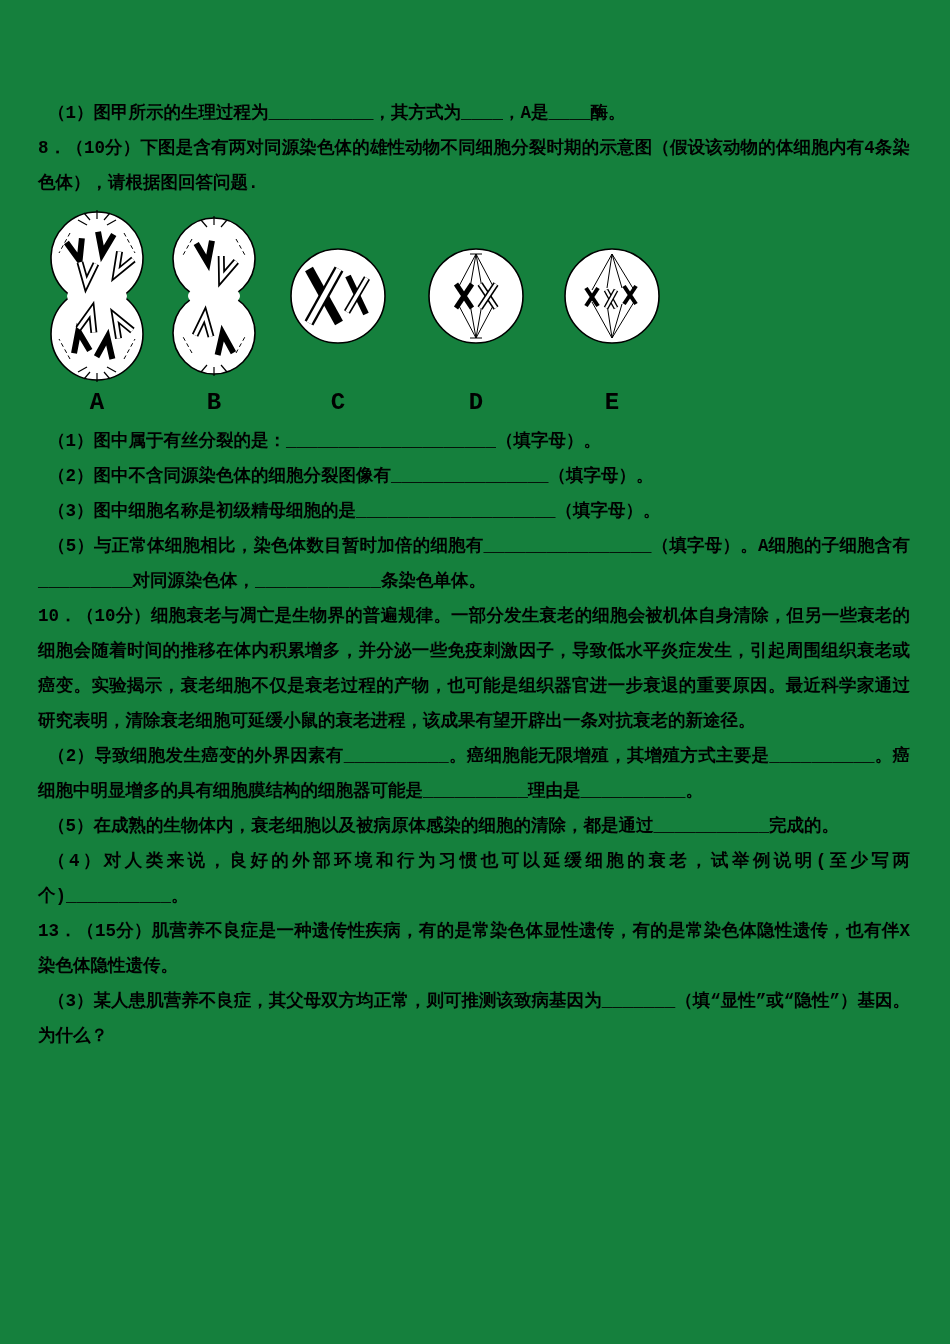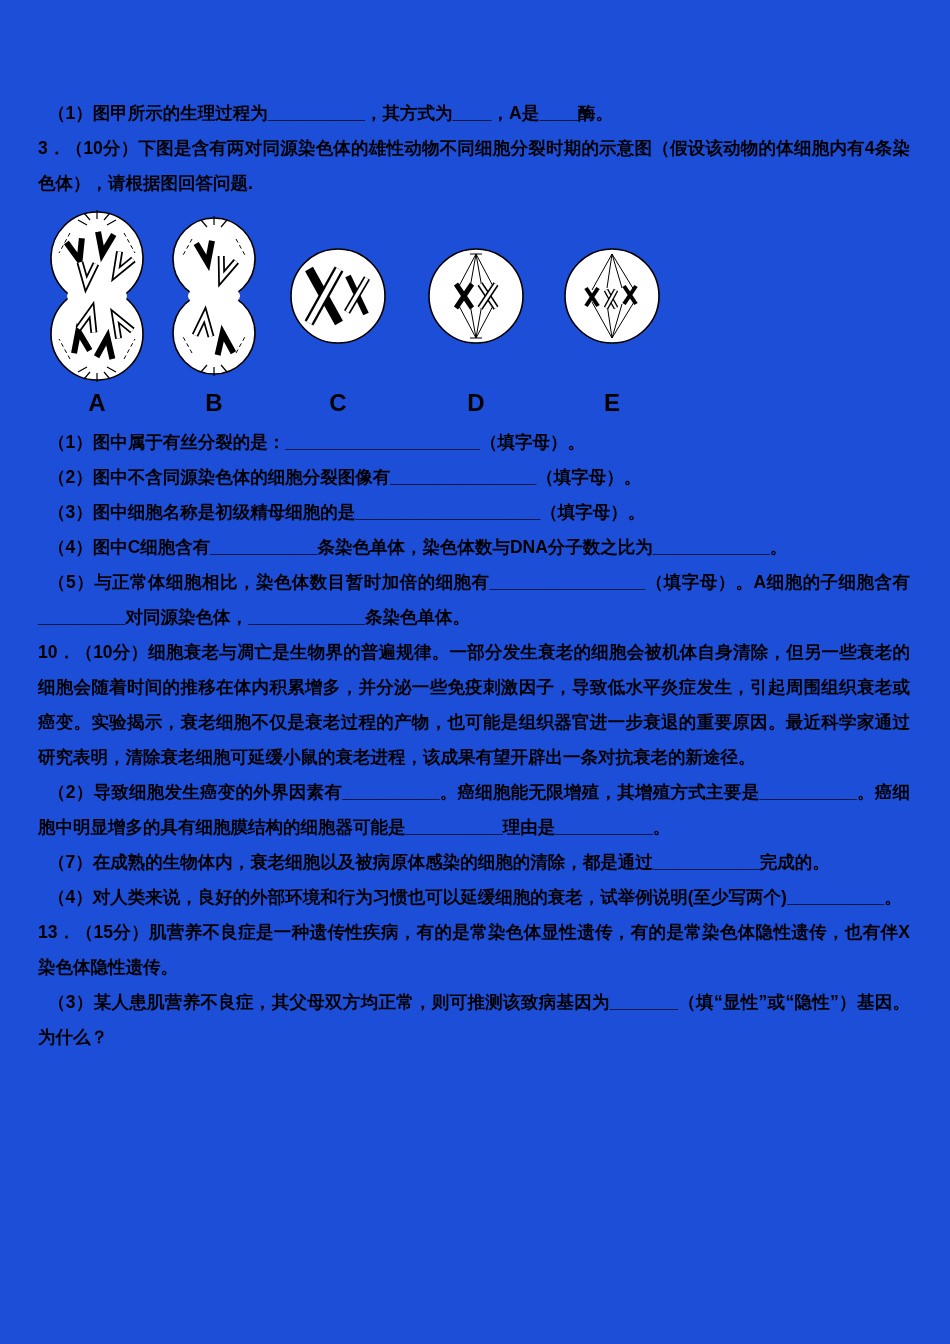--- a/index.html
+++ b/index.html
@@ -1,23 +1,23 @@
 <!DOCTYPE html>
 <html><head>
 <meta charset="utf-8">
 <style>
   html, body { margin: 0; padding: 0; background: #ffffff; }
   .page {
     width: 950px;
     min-height: 1344px;
     box-sizing: border-box;
     padding: 96px 40px 28px 38px;
-    background: #1d4ed8;
+    background: #15803d;
     color: #000000;
-    font-family: Liberation Sans, sans-serif;
+    font-family: Liberation Mono, monospace;
     font-size: 17.5px;
     font-weight: 700;
   }
   p { margin: 0; line-height: 35px; text-align: justify; }
   .item { text-indent: 10px; }
   .stem { text-indent: 0; }
   .figure-row {
     display: flex;
     align-items: flex-start;
     margin: 6px 0 8px 4px;
@@ -31,21 +31,21 @@
 </head>
 <body>
 
 <div class="page">
 
   <section>
     <p class="item">（1）图甲所示的生理过程为__________，其方式为____，A是____酶。</p>
   </section>
 
   <section>
-    <p class="stem">3．（10分）下图是含有两对同源染色体的雄性动物不同细胞分裂时期的示意图（假设该动物的体细胞内有4条染色体），请根据图回答问题.</p>
+    <p class="stem">8．（10分）下图是含有两对同源染色体的雄性动物不同细胞分裂时期的示意图（假设该动物的体细胞内有4条染色体），请根据图回答问题.</p>
 
     <div class="figure-row">
 
       <figure class="cellfig" style="margin-right:16px">
         <div class="diagram-box">
           <svg width="110" height="178" viewBox="0 0 110 178">
             <circle cx="55" cy="51" r="46" fill="#fff" stroke="#000" stroke-width="1.6"></circle>
             <circle cx="55" cy="127" r="46" fill="#fff" stroke="#000" stroke-width="1.6"></circle>
             <ellipse cx="55" cy="89" rx="30" ry="14" fill="#fff" stroke="none"></ellipse>
             <g stroke="#000" stroke-width="1.2">
@@ -185,28 +185,27 @@
           </svg>
         </div>
         <figcaption>E</figcaption>
       </figure>
 
     </div>
 
     <p class="item">（1）图中属于有丝分裂的是：____________________（填字母）。</p>
     <p class="item">（2）图中不含同源染色体的细胞分裂图像有_______________（填字母）。</p>
     <p class="item">（3）图中细胞名称是初级精母细胞的是___________________（填字母）。</p>
-    <p class="item">（4）图中C细胞含有___________条染色单体，染色体数与DNA分子数之比为____________。</p>
     <p class="item">（5）与正常体细胞相比，染色体数目暂时加倍的细胞有________________（填字母）。A细胞的子细胞含有_________对同源染色体，____________条染色单体。</p>
   </section>
 
   <section>
     <p class="stem">10．（10分）细胞衰老与凋亡是生物界的普遍规律。一部分发生衰老的细胞会被机体自身清除，但另一些衰老的细胞会随着时间的推移在体内积累增多，并分泌一些免疫刺激因子，导致低水平炎症发生，引起周围组织衰老或癌变。实验揭示，衰老细胞不仅是衰老过程的产物，也可能是组织器官进一步衰退的重要原因。最近科学家通过研究表明，清除衰老细胞可延缓小鼠的衰老进程，该成果有望开辟出一条对抗衰老的新途径。</p>
     <p class="item">（2）导致细胞发生癌变的外界因素有__________。癌细胞能无限增殖，其增殖方式主要是__________。癌细胞中明显增多的具有细胞膜结构的细胞器可能是__________理由是__________。</p>
-    <p class="item">（7）在成熟的生物体内，衰老细胞以及被病原体感染的细胞的清除，都是通过___________完成的。</p>
+    <p class="item">（5）在成熟的生物体内，衰老细胞以及被病原体感染的细胞的清除，都是通过___________完成的。</p>
     <p class="item">（4）对人类来说，良好的外部环境和行为习惯也可以延缓细胞的衰老，试举例说明(至少写两个)__________。</p>
   </section>
 
   <section>
     <p class="stem">13．（15分）肌营养不良症是一种遗传性疾病，有的是常染色体显性遗传，有的是常染色体隐性遗传，也有伴X染色体隐性遗传。</p>
     <p class="item">（3）某人患肌营养不良症，其父母双方均正常，则可推测该致病基因为_______（填“显性”或“隐性”）基因。为什么？</p>
   </section>
 
 </div>
 

